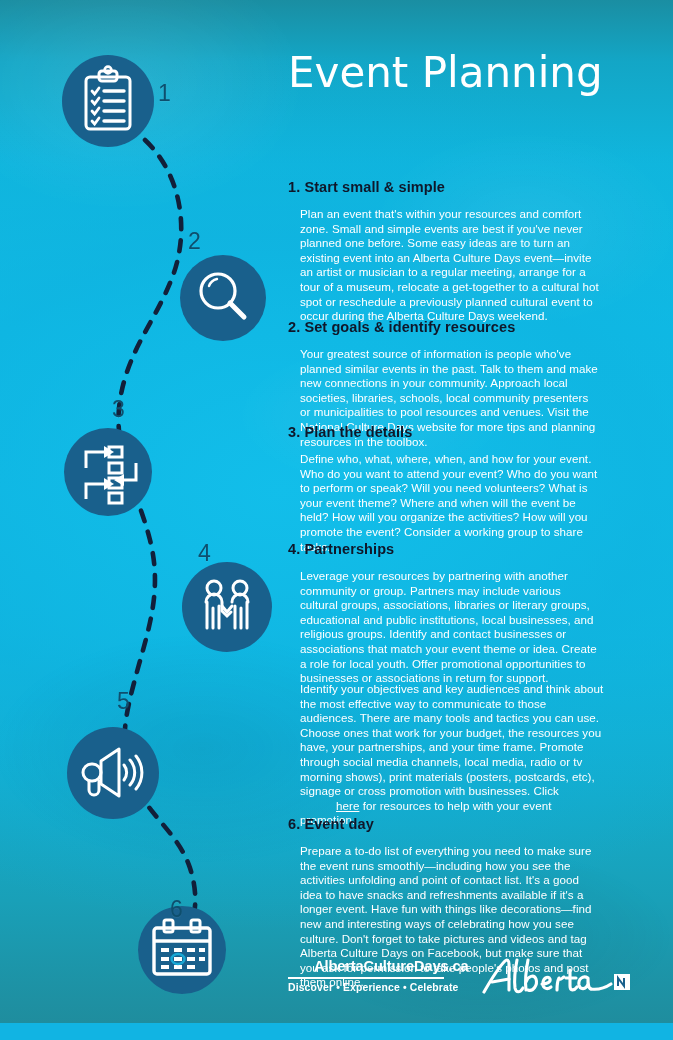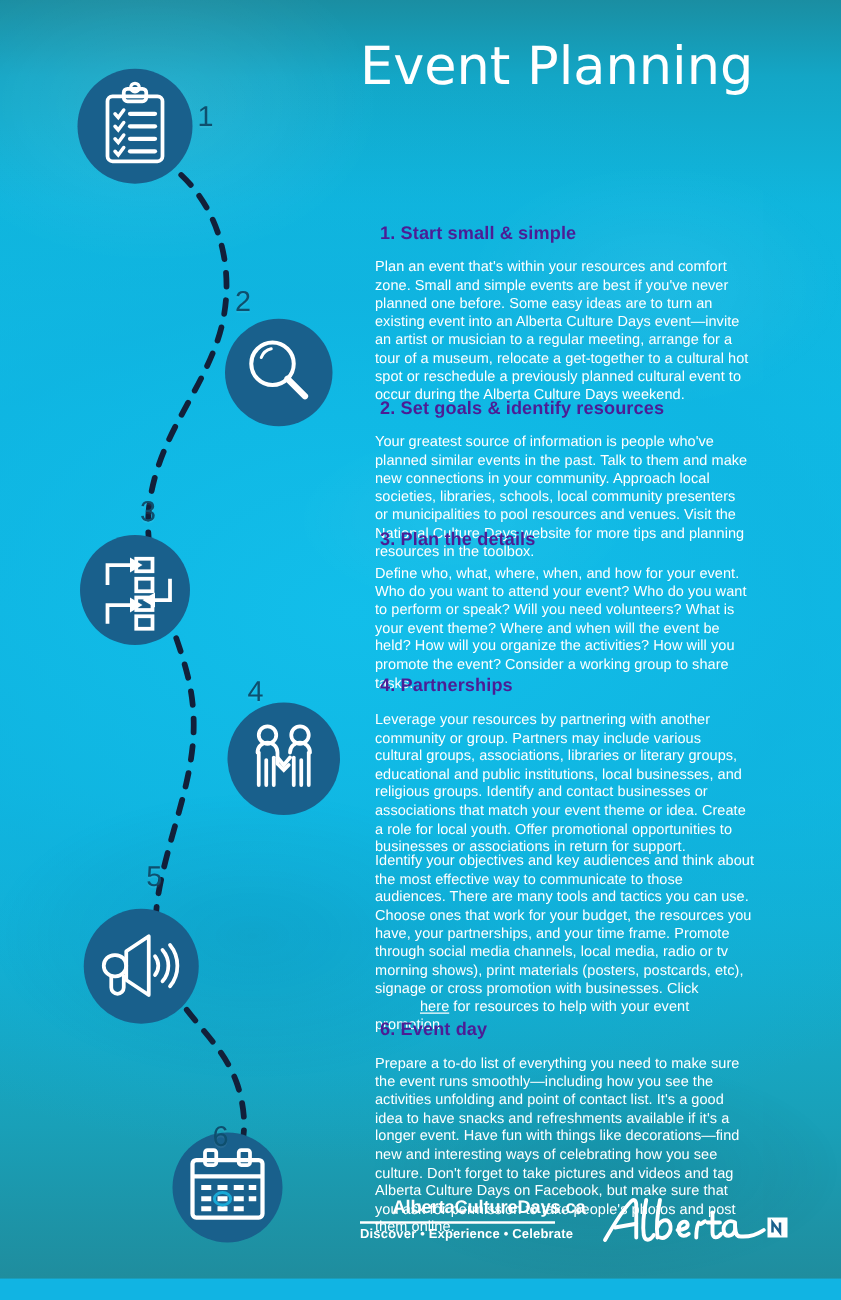--- a/index.html
+++ b/index.html
@@ -53,27 +53,27 @@
   .num{
     position:absolute;color:#0e4f6e;font-size:23px;font-weight:400;
     font-family:"Liberation Sans",sans-serif;letter-spacing:.5px;
     text-shadow:0 1px 0 rgba(255,255,255,.06);
   }
 
   
   .content{position:absolute;left:288px;top:0;width:330px;}
   .title{
     color:#ffffff;font-weight:400;font-size:42px;line-height:49px;
-    letter-spacing:0px;margin:0;padding-top:28px;
+    letter-spacing:0px;margin:0;padding-top:48px;
     font-family:"DejaVu Sans","Liberation Sans",sans-serif;
   }
   .title span{display:block;}
   .sec{margin-top:0;}
   h2{
-    color:#4c1d95;font-size:14.5px;font-weight:bold;margin:0 0 7px 16px;
+    color:#0f172a;font-size:14.5px;font-weight:bold;margin:0 0 7px 0;
     letter-spacing:.1px;
   }
   p.body{
     color:#ffffff;font-size:11.6px;line-height:14.6px;margin:12px;
     letter-spacing:.05px;
   }
   .s1{position:absolute;top:179px;left:0;width:328px;}
   .s2{position:absolute;top:319px;left:0;width:322px;}
   .s3{position:absolute;top:424px;left:0;width:328px;}
   .s4{position:absolute;top:541px;left:0;width:325px;}

